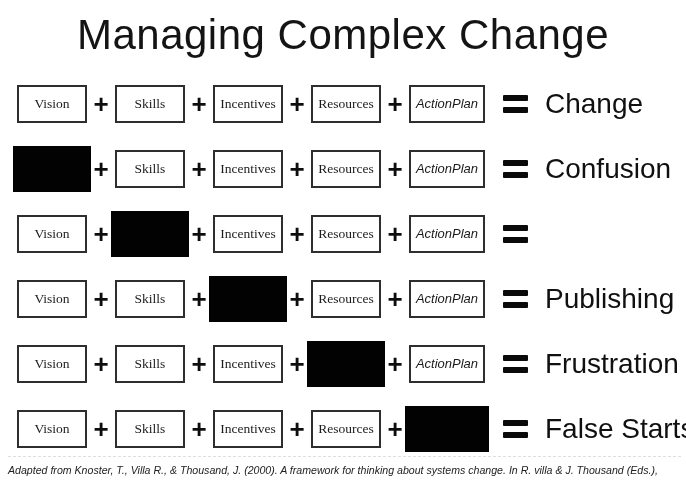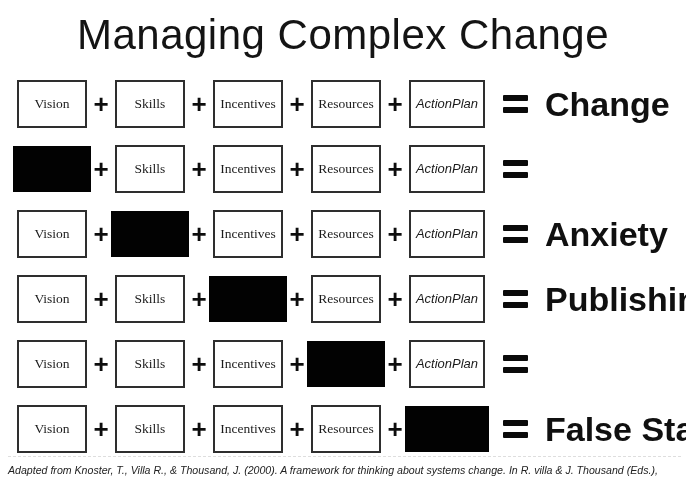--- a/index.html
+++ b/index.html
@@ -16,21 +16,21 @@
     text-align:center;
     font-size:42px;font-weight:400;
     letter-spacing:0.5px;
     color:#141414;
     margin:0;
   }
   .rows{position:absolute;top:85px;left:17px;right:0;}
   .row{display:flex;align-items:center;height:38px;margin-bottom:27px;}
   .box{
     box-sizing:border-box;
-    height:48px;
+    height:38px;
     border:2px solid #2e2e2e;
     background:#fff;
     display:flex;align-items:center;justify-content:center;
     flex:none;
   }
   .slot{width:70px;}
   .slot-ap{width:76px;}
   .lbl{
     font-family:"Liberation Serif",serif;
     font-size:13.5px;color:#1b1b1b;
@@ -49,21 +49,21 @@
     font-size:26px;font-weight:700;color:#0d0d0d;
     line-height:1;
   }
   .equals{
     flex:none;width:25px;margin-left:18px;margin-right:17px;
     display:flex;flex-direction:column;gap:6px;
   }
   .equals .bar{display:block;height:6px;background:#0a0a0a;border-radius:1px;}
   .result{
     flex:none;
-    font-size:34px;font-weight:700;color:#101010;
+    font-size:28px;font-weight:400;color:#101010;
     white-space:nowrap;
   }
   .footer{
     position:absolute;top:456px;left:8px;right:5px;
     border-top:1px dashed #dedede;
     padding-top:7px;
     font-size:10.6px;font-style:italic;line-height:1.32;
     color:#222;
   }
 </style>
@@ -120,46 +120,46 @@
         </div>
       <span class="plus">+</span>
       <div class="box slot-ap ap">
           <span>Action</span>
           <span>Plan</span>
         </div>
       <span class="equals">
           <i class="bar"></i>
           <i class="bar"></i>
         </span>
-    </div>
-
-    <div class="row">
-      <div class="box slot">
-          <span class="lbl">Vision</span>
-        </div>
-      <span class="plus">+</span>
-      <div class="box slot blocked"></div>
-      <span class="plus">+</span>
-      <div class="box slot">
-          <span class="lbl">Incentives</span>
-        </div>
-      <span class="plus">+</span>
-      <div class="box slot">
-          <span class="lbl">Resources</span>
-        </div>
-      <span class="plus">+</span>
-      <div class="box slot-ap ap">
-          <span>Action</span>
-          <span>Plan</span>
-        </div>
-      <span class="equals">
-          <i class="bar"></i>
-          <i class="bar"></i>
-        </span>
-      <span class="result">Anxiety</span>
+      <span class="result">Confusion</span>
+    </div>
+
+    <div class="row">
+      <div class="box slot">
+          <span class="lbl">Vision</span>
+        </div>
+      <span class="plus">+</span>
+      <div class="box slot blocked"></div>
+      <span class="plus">+</span>
+      <div class="box slot">
+          <span class="lbl">Incentives</span>
+        </div>
+      <span class="plus">+</span>
+      <div class="box slot">
+          <span class="lbl">Resources</span>
+        </div>
+      <span class="plus">+</span>
+      <div class="box slot-ap ap">
+          <span>Action</span>
+          <span>Plan</span>
+        </div>
+      <span class="equals">
+          <i class="bar"></i>
+          <i class="bar"></i>
+        </span>
     </div>
 
     <div class="row">
       <div class="box slot">
           <span class="lbl">Vision</span>
         </div>
       <span class="plus">+</span>
       <div class="box slot">
           <span class="lbl">Skills</span>
         </div>
@@ -197,20 +197,21 @@
       <div class="box slot blocked"></div>
       <span class="plus">+</span>
       <div class="box slot-ap ap">
           <span>Action</span>
           <span>Plan</span>
         </div>
       <span class="equals">
           <i class="bar"></i>
           <i class="bar"></i>
         </span>
+      <span class="result">Frustration</span>
     </div>
 
     <div class="row">
       <div class="box slot">
           <span class="lbl">Vision</span>
         </div>
       <span class="plus">+</span>
       <div class="box slot">
           <span class="lbl">Skills</span>
         </div>

